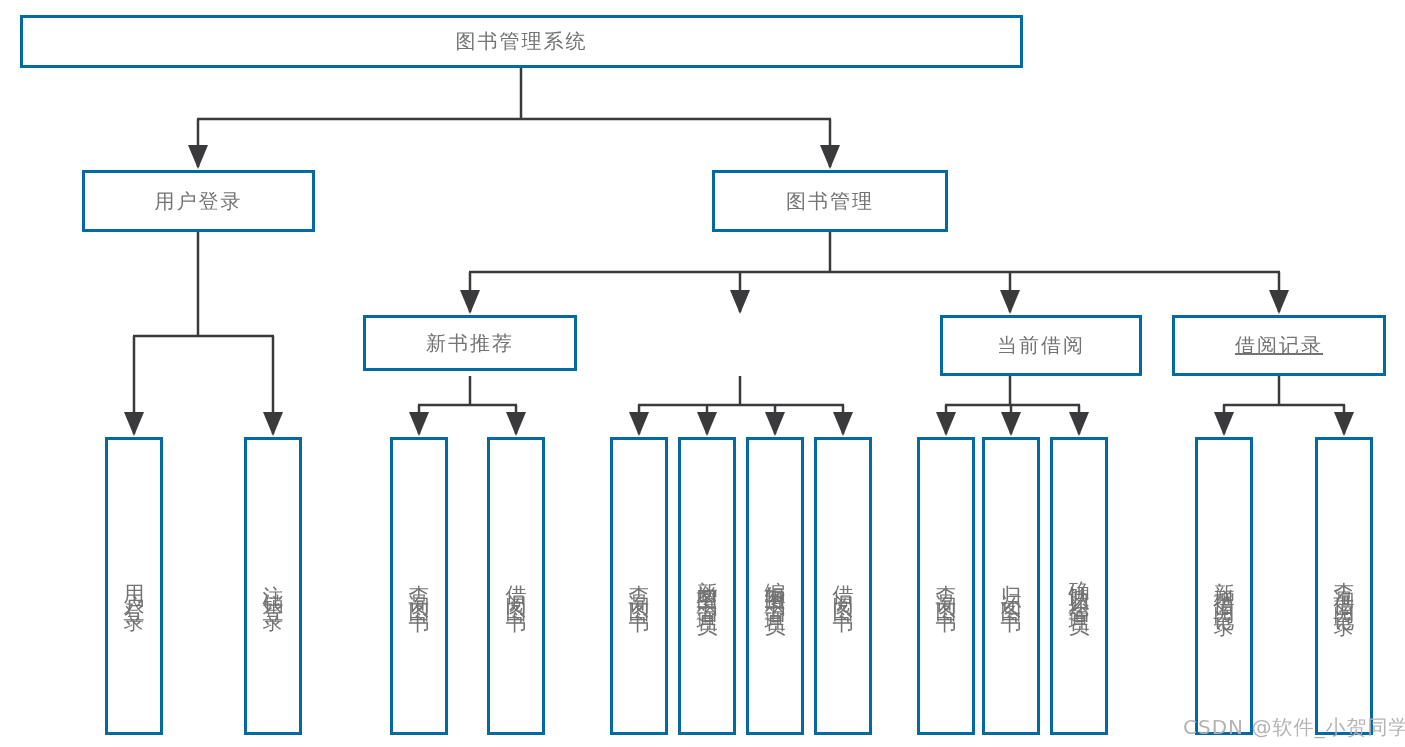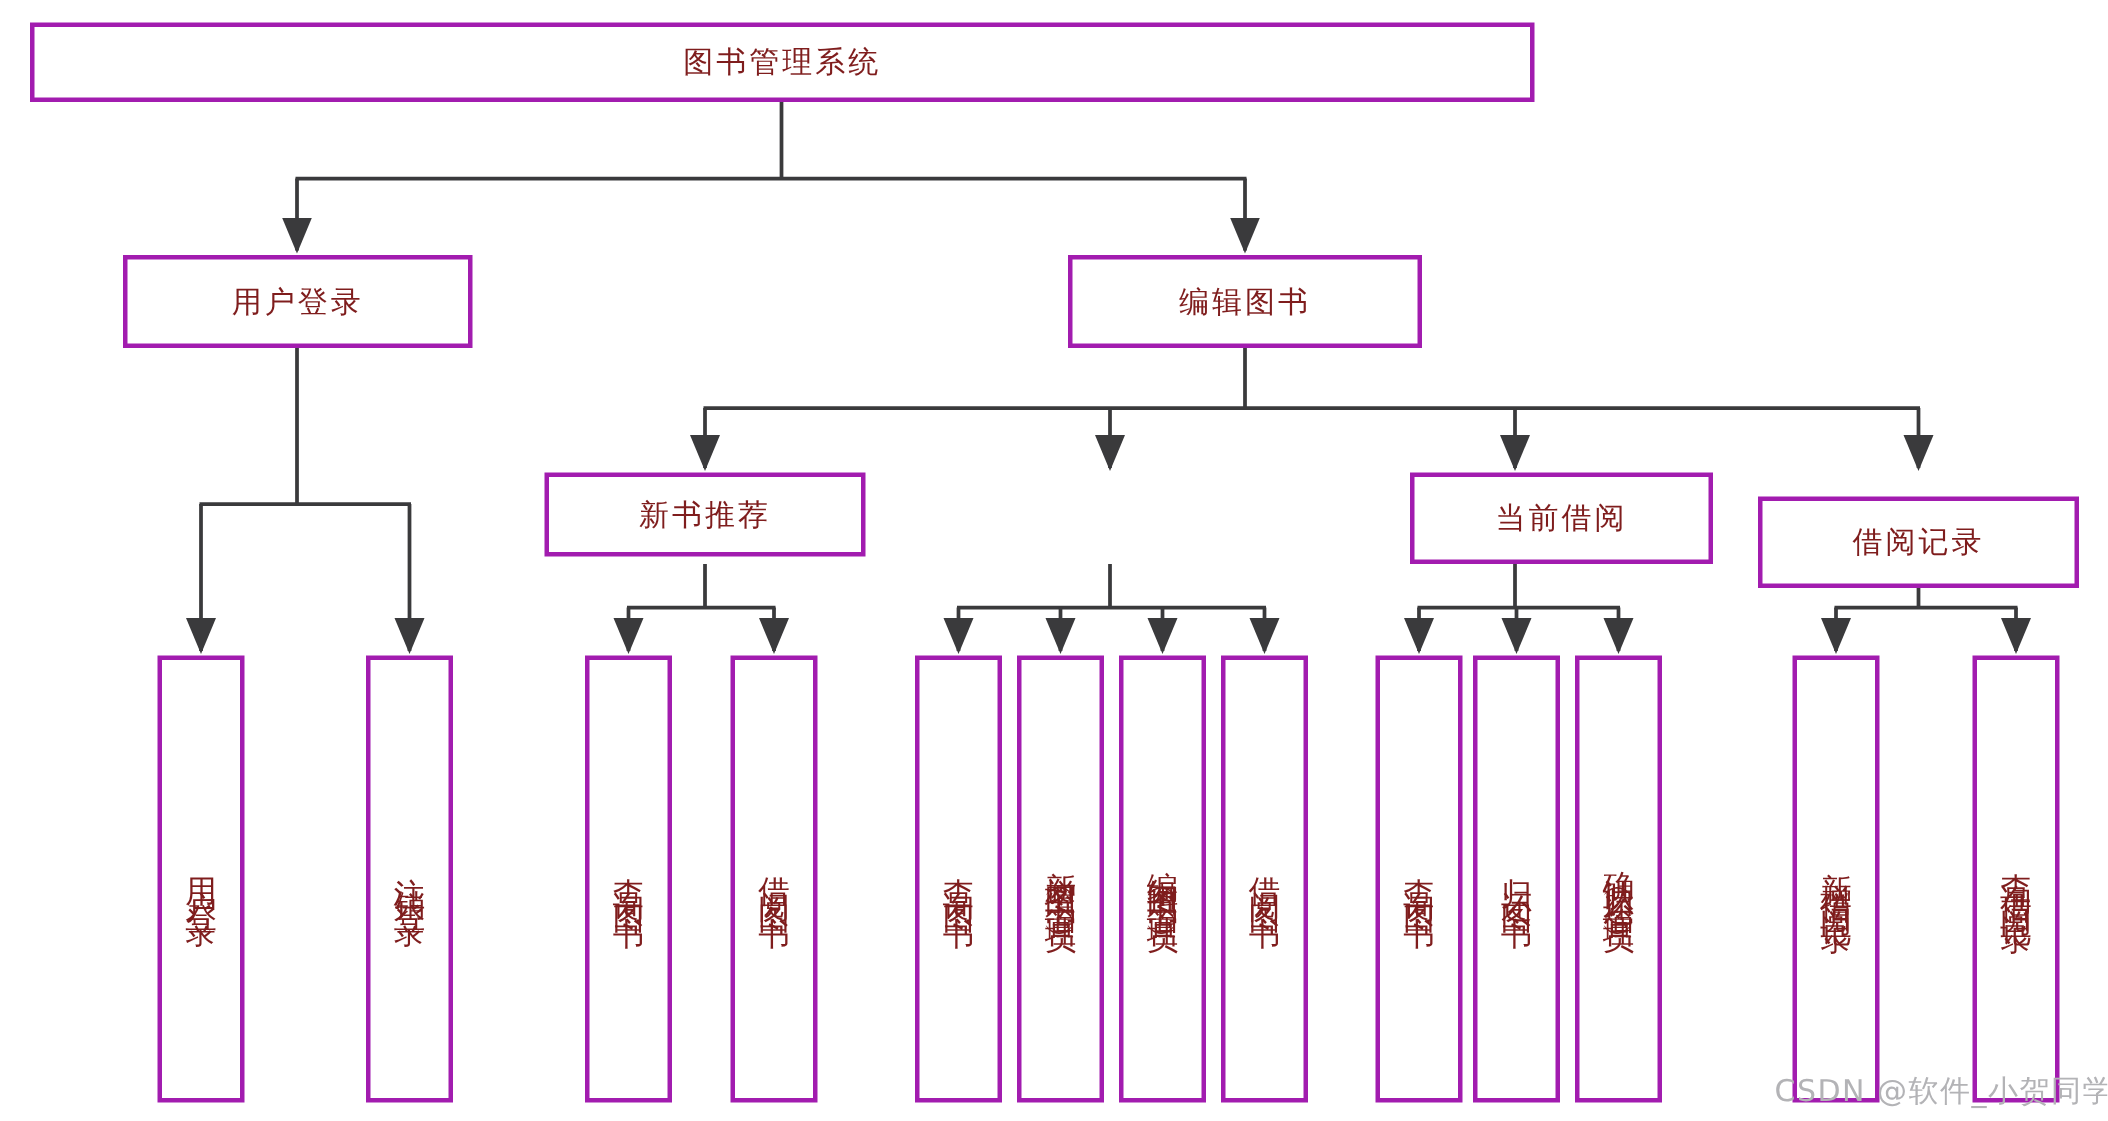--- a/index.html
+++ b/index.html
@@ -8,26 +8,26 @@
     width: 1405px;
     height: 747px;
     background: #ffffff;
     font-family: "DejaVu Sans", "Liberation Sans", sans-serif;
     overflow: hidden;
   }
   #wires { position: absolute; left: 0; top: 0; }
   .node {
     position: absolute;
     box-sizing: border-box;
-    border: 3px solid #a21caf;
+    border: 3px solid #0369a1;
     background: #ffffff;
     display: flex;
     align-items: center;
     justify-content: center;
-    color: #7f1d1d;
+    color: #737373;
   }
   .h-node { font-size: 20px; letter-spacing: 2px; }
   .v-node { font-size: 21px; }
   .vtext {
     display: inline-block;
     writing-mode: vertical-rl;
     text-orientation: upright;
     letter-spacing: 9px;
     line-height: 1.05;
   }
@@ -97,30 +97,30 @@
   </svg>
 
   <div class="node h-node" style="left:20px; top:15px; width:1003px; height:53px;">
     <span>图书管理系统</span>
   </div>
 
   <div class="node h-node" style="left:82px; top:170px; width:233px; height:62px;">
     <span>用户登录</span>
   </div>
   <div class="node h-node" style="left:712px; top:170px; width:236px; height:62px;">
-    <span>编辑图书</span>
+    <span>图书管理</span>
   </div>
 
   <div class="node h-node" style="left:363px; top:315px; width:214px; height:56px;">
     <span>新书推荐</span>
   </div>
   <div class="node h-node" style="left:940px; top:315px; width:202px; height:61px;">
     <span>当前借阅</span>
   </div>
-  <div class="node h-node" style="left:1172px; top:331px; width:214px; height:61px;">
+  <div class="node h-node" style="left:1172px; top:315px; width:214px; height:61px;text-decoration:underline;">
     <span>借阅记录</span>
   </div>
 
   <div class="node v-node" style="left:105px; top:437px; width:58px; height:298px;">
     <span class="vtext">用户登录</span>
   </div>
   <div class="node v-node" style="left:244px; top:437px; width:58px; height:298px;">
     <span class="vtext">注销登录</span>
   </div>
 

